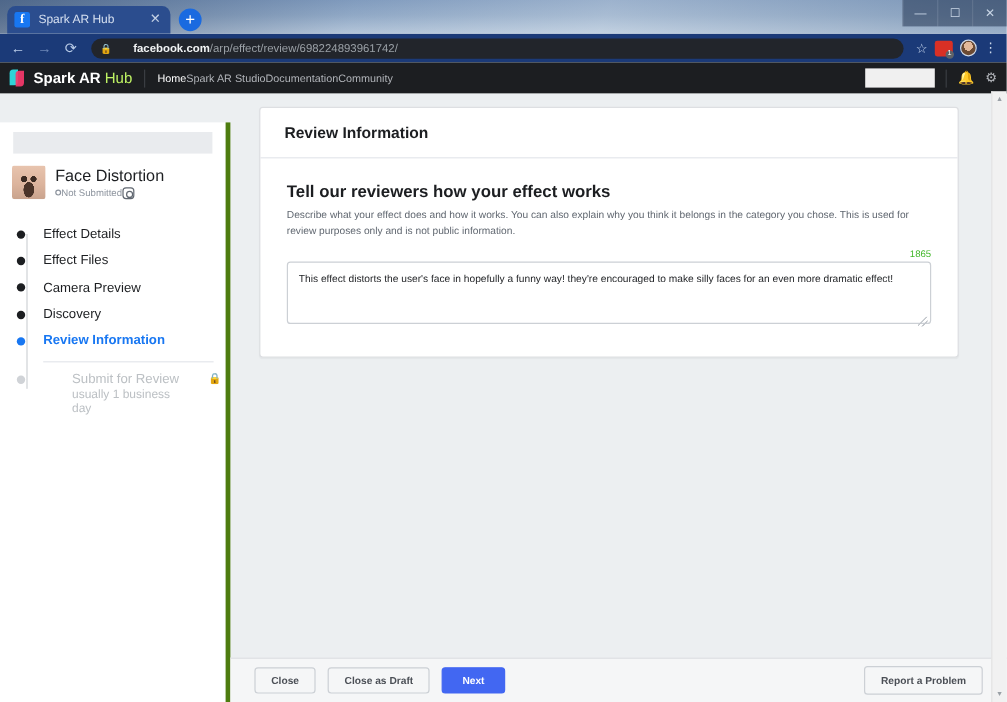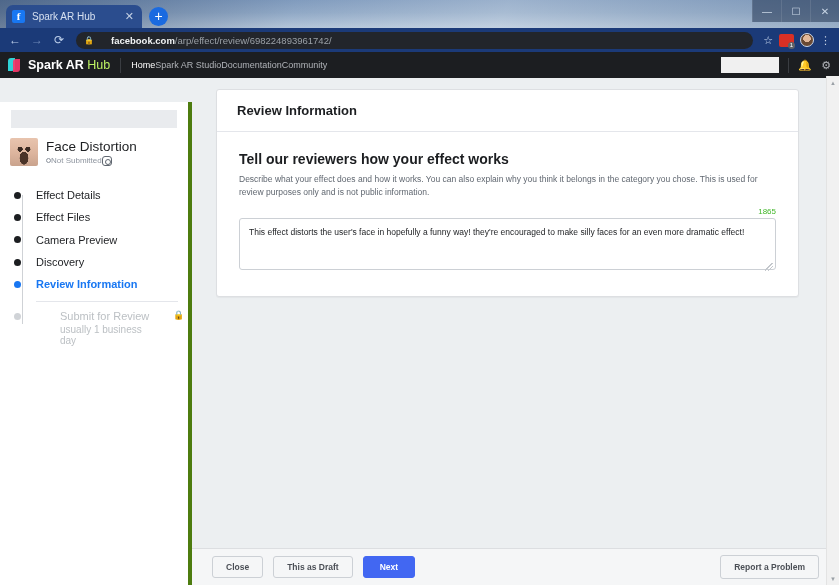--- a/index.html
+++ b/index.html
@@ -419,21 +419,21 @@
             <div class="textarea-wrap">
               <textarea class="ta" placeholder="" style="">This effect distorts the user's face in hopefully a funny way! they're encouraged to make silly faces for an even more dramatic effect!</textarea>
               <span class="ta-grip"></span>
             </div>
           </div>
         </div>
       </div>
 
       <div class="footer">
         <button class="btn">Close</button>
-        <button class="btn">This as Draft</button>
+        <button class="btn">Close as Draft</button>
         <button class="btn primary">Next</button>
         <button class="btn report">Report a Problem</button>
       </div>
     </div>
 
     <div class="scrollbar">
       <div class="sb-up">▲</div>
       <div class="sb-thumb"></div>
       <div class="sb-down">▼</div>
     </div>

